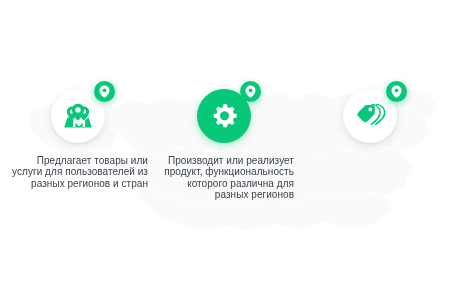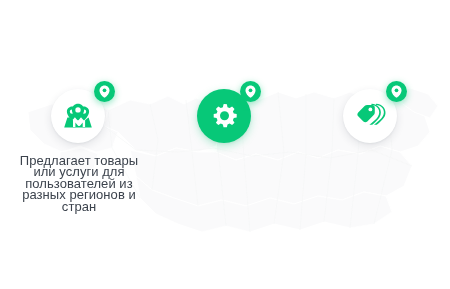--- a/index.html
+++ b/index.html
@@ -89,24 +89,24 @@
     background: #07c878;
     box-shadow: 0 2px 7px rgba(7,200,120,0.45);
     display: flex;
     align-items: center;
     justify-content: center;
     z-index: 3;
   }
   .badge svg { display: block; }
 
   .caption {
-    font-size: 13px;
+    font-size: 10px;
     line-height: 11.4px;
     color: #3c434d;
-    text-align: center;
+    text-align: right;
     letter-spacing: 0.05px;
     width: 138px;
   }
 </style>
 </head>
 <body>
 
 <div id="stage">
 
   <svg id="bg-map" viewBox="0 0 450 289" preserveAspectRatio="none" aria-hidden="true">
@@ -210,20 +210,21 @@
         </div>
         <div class="badge">
           <svg width="11" height="13" viewBox="0 0 11 13" aria-hidden="true">
             <path d="M5.5 0.4 C2.7 0.4 0.5 2.6 0.5 5.4 C0.5 8.9 4.6 12.2 5.0 12.5
                      C5.3 12.7 5.7 12.7 6.0 12.5 C6.4 12.2 10.5 8.9 10.5 5.4
                      C10.5 2.6 8.3 0.4 5.5 0.4 Z" fill="#ffffff"></path>
             <circle cx="5.5" cy="5.3" r="1.85" fill="#07c878"></circle>
           </svg>
         </div>
       </div>
+      <div class="caption">Производит или реализует продукт, функциональность которого различна для разных регионов</div>
     </div>
 
     <div class="card">
       <div class="icon-wrap">
         <div class="disc">
           <svg width="31" height="26" viewBox="0 0 31 26" aria-hidden="true">
             <g fill="#07c878">
               <path d="M21.0 2.0 C23.6 2.0 25.9 3.2 27.4 5.1
                        C29.2 7.5 29.4 10.9 27.6 13.6
                        C26.2 15.8 24.0 17.9 21.2 20.1

